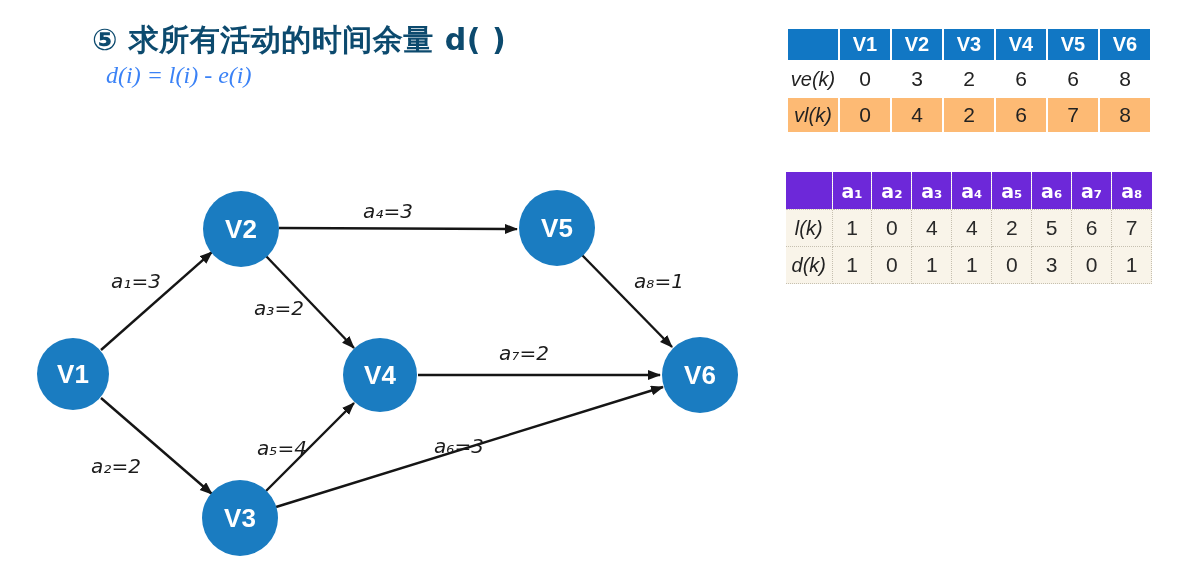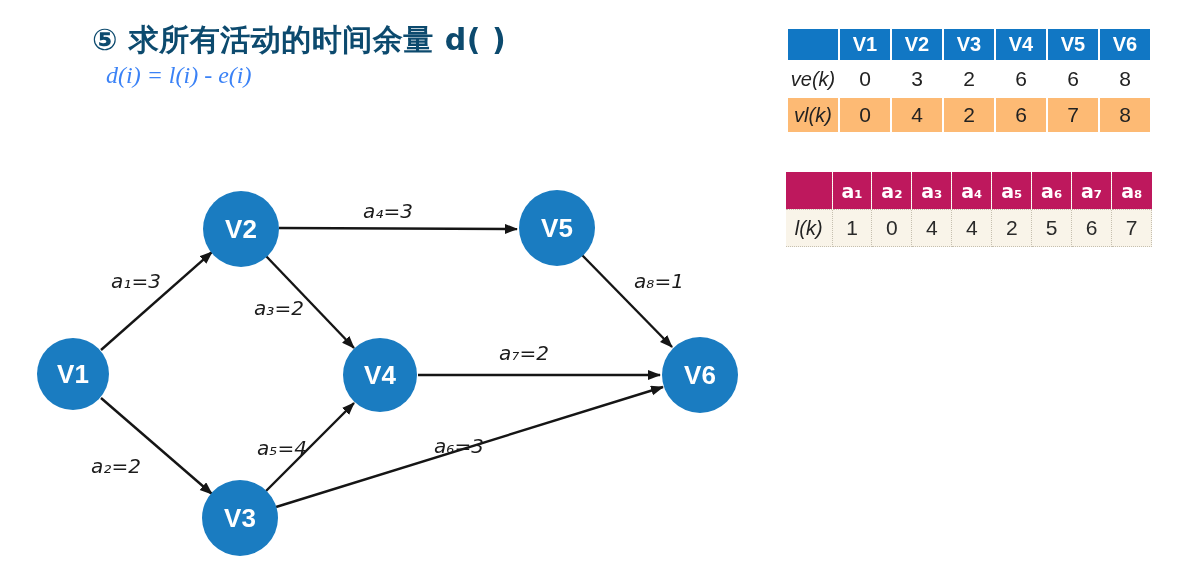--- a/index.html
+++ b/index.html
@@ -39,21 +39,21 @@
   .t1 tbody th{font-size:20px;font-weight:normal;font-style:italic;color:#222;height:34px;text-align:center;}
   .t1 tr.row-alt th,.t1 tr.row-alt td{background:#fdba74;}
   .t1 col.lbl{width:50px;}
   
   table.t2{
     position:absolute;left:786px;top:172px;width:366px;table-layout:fixed;
     border-collapse:collapse;background:#f9f4e9;
   }
   .t2 th,.t2 td{padding:0;text-align:center;vertical-align:middle;overflow:hidden;}
   .t2 thead th{
-    background:#be185d;color:#ffffff;font-weight:bold;font-size:19px;height:37px;
+    background:#6d28d9;color:#ffffff;font-weight:bold;font-size:19px;height:37px;
     border-left:1px dotted rgba(255,255,255,.75);
     font-family:"DejaVu Sans","Liberation Sans",sans-serif;
   }
   .t2 thead th:first-child{border-left:none;}
   .t2 tbody td{font-size:21px;color:#2a2a2a;height:36px;border:1px dotted #c6c0b0;}
   .t2 tbody th{
     font-size:20px;font-weight:normal;font-style:italic;color:#222;height:36px;
     border:1px dotted #c6c0b0;border-left:none;
   }
   .t2 col.lbl{width:46px;}
@@ -196,16 +196,27 @@
         <th>l(k)</th>
         <td>1</td>
         <td>0</td>
         <td>4</td>
         <td>4</td>
         <td>2</td>
         <td>5</td>
         <td>6</td>
         <td>7</td>
       </tr>
+      <tr>
+        <th>d(k)</th>
+        <td>1</td>
+        <td>0</td>
+        <td>1</td>
+        <td>1</td>
+        <td>0</td>
+        <td>3</td>
+        <td>0</td>
+        <td>1</td>
+      </tr>
     </tbody>
   </table>
 
 </div>
 
 </body></html>

